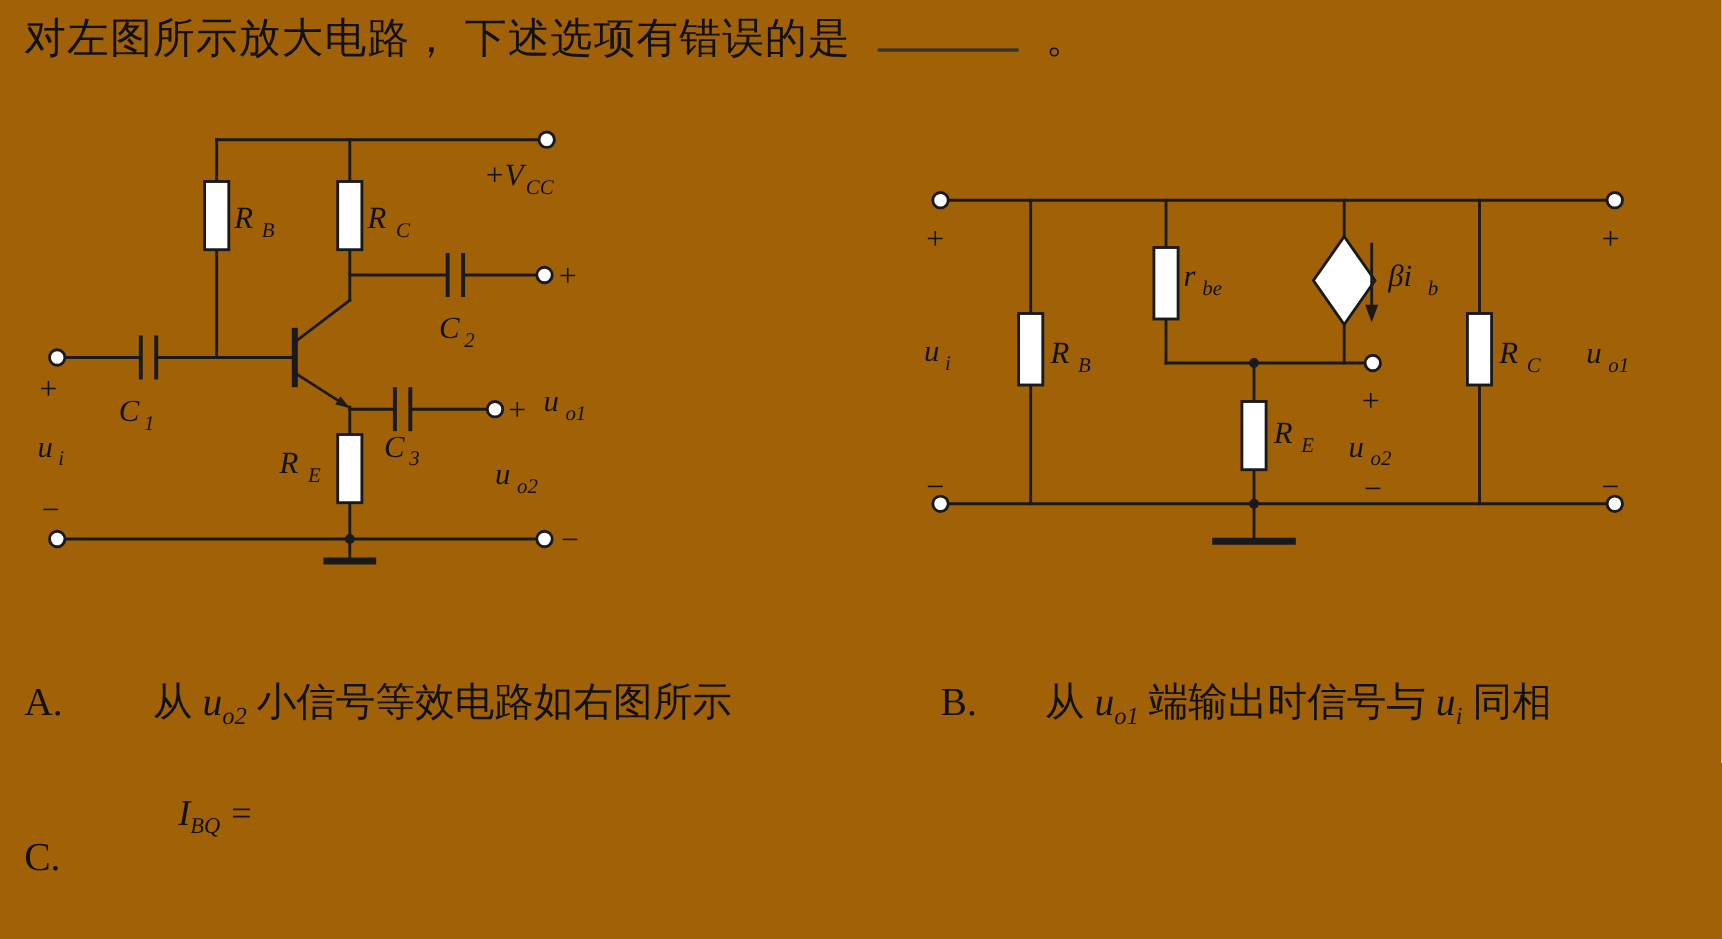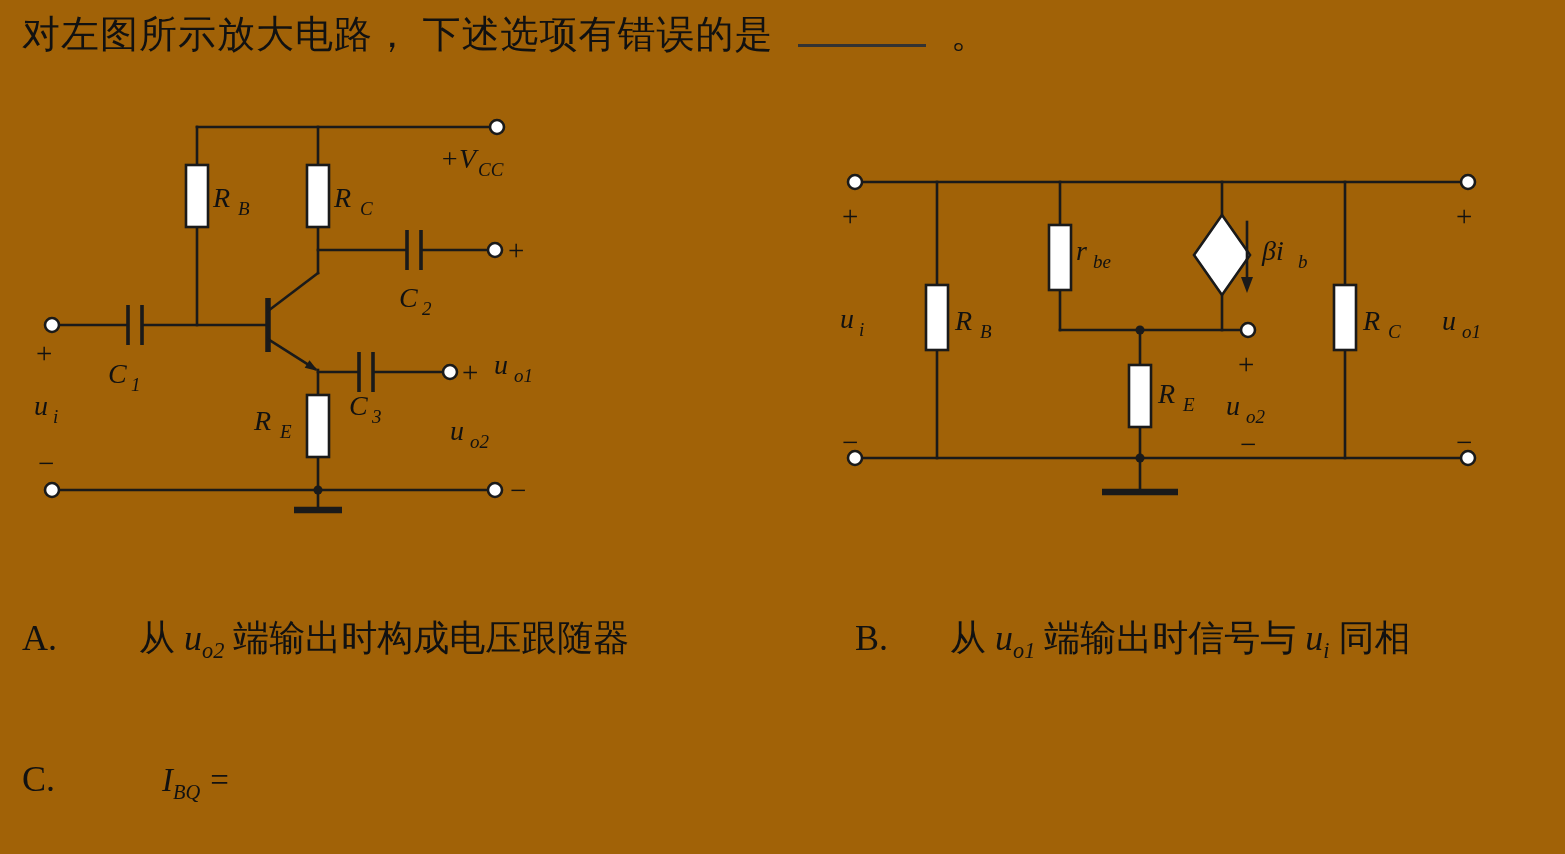--- a/index.html
+++ b/index.html
@@ -34,21 +34,21 @@
   .sg { font:29px "Liberation Serif","DejaVu Serif",serif; }
   
   .opt { position:absolute; font-size:36px; white-space:nowrap; }
   .opt .gapA { display:inline-block; width:82px; }
   .opt .gapB { display:inline-block; width:62px; }
   .opt .gapD { display:inline-block; width:16px; }
   .opt i { font-style:italic; }
   .opt sub, .formula sub { font-size:0.62em; font-style:italic; line-height:0; }
   
   .formula {
-    position:absolute; display:flex; align-items:center; font-size:33px; white-space:nowrap;margin-top:40px;
+    position:absolute; display:flex; align-items:center; font-size:33px; white-space:nowrap;
   }
   .formula .f-eq { margin:0 14px 0 10px; }
   .frac { display:inline-flex; flex-direction:column; text-align:center; vertical-align:middle; }
   .frac .num { border-bottom:2.6px solid #111; padding:0 14px 5px 14px; }
   .frac .den { padding-top:5px; }
   .formula i { font-style:italic; }
 </style>
 </head>
 <body>
 
@@ -217,21 +217,21 @@
     <text class="ms" x="558" y="178">C</text>
     <text class="mt" x="612" y="170">u</text>
     <text class="ms" x="632" y="178">o1</text>
     <text class="sg" x="408" y="214">+</text>
     <text class="mt" x="396" y="255">u</text>
     <text class="ms" x="416" y="263">o2</text>
     <text class="sg" x="410" y="294">−</text>
   </svg>
 
   <div class="opt" style="left:22px; top:614px;">
-    <span>A.</span><span class="gapA"></span><span><span>从 </span><i>u</i><sub>o2</sub><span> 端输出时构成电压跟随器</span></span>
+    <span>A.</span><span class="gapA"></span><span><span>从 </span><i>u</i><sub>o2</sub><span> 小信号等效电路如右图所示</span></span>
   </div>
 
   <div class="opt" style="left:855px; top:614px;text-align:right;">
     <span>B.</span><span class="gapB"></span><span><span>从 </span><i>u</i><sub>o1</sub><span> 端输出时信号与 </span><i>u</i><sub>i</sub><span> 同相</span></span>
   </div>
 
   <div class="opt" style="left:22px; top:758px;">
     <span>C.</span>
   </div>
 

